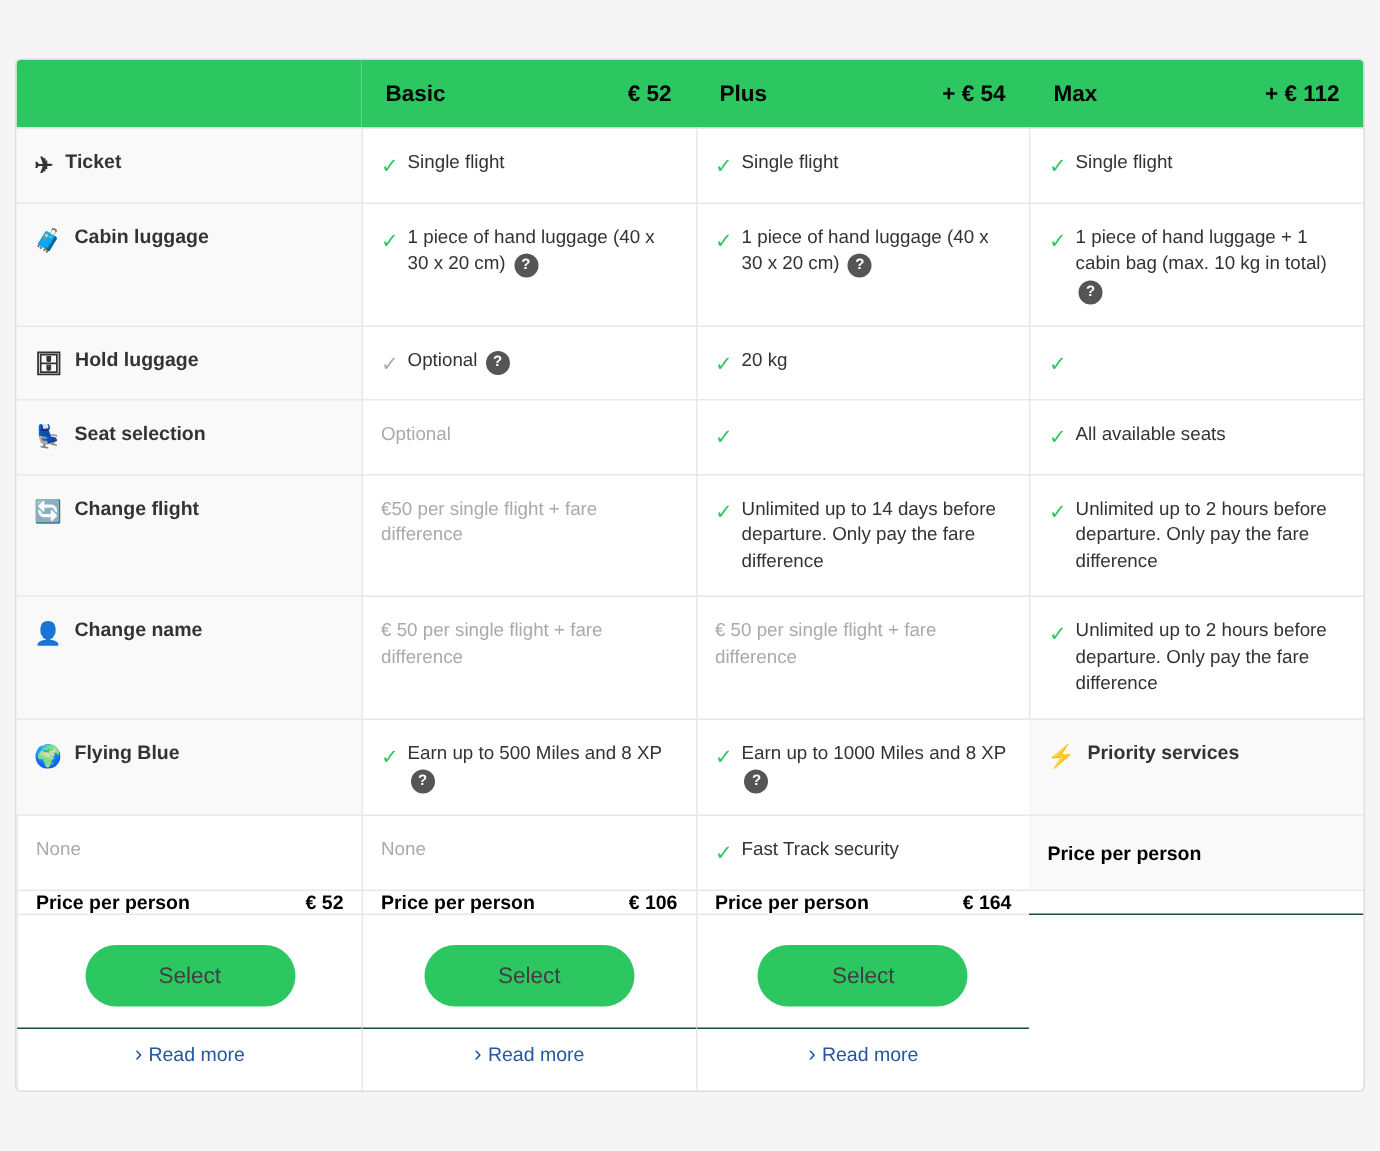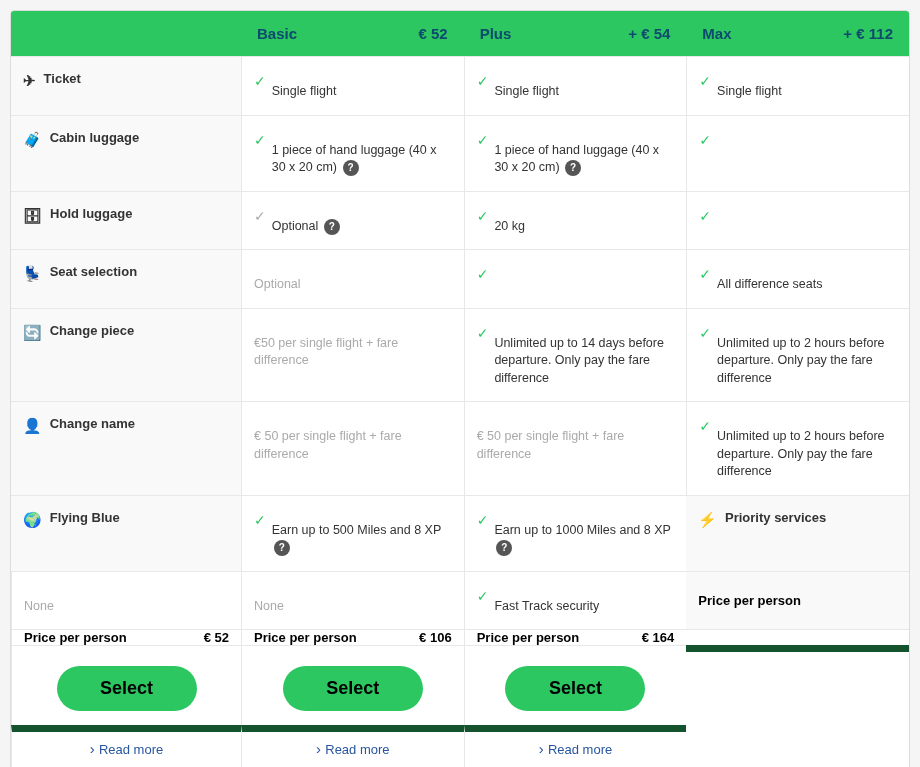--- a/index.html
+++ b/index.html
@@ -20,21 +20,21 @@
       overflow: hidden;
       background: #fff;
     }
     .table-grid {
       display: grid;
       grid-template-columns: 230px 1fr 1fr 1fr;
     }
     
     .header-cell {
       background: #2cc760;
-      color: #0c4a6e;
+      color: #000000;
       font-weight: bold;
       padding: 14px 16px;
       display: flex;
       justify-content: space-between;
       align-items: flex-start;
       gap: 48px;
     }
     .header-cell.label-col {
       background: #2cc760;
     }
@@ -114,32 +114,32 @@
     .price-row-cell.label-col {
       background: #f9f9f9;
     }
     .price-row-cell.value-col {
       border-left: 1px solid #e8e8e8;
     }
     .btn-select {
       display: block;
       margin: 10px auto;
       background: #2cc760;
-      color: #000000;
+      color: #404040;
       border: none;
       border-radius: 25px;
       padding: 12px 36px;
-      font-size: 18px;
-      font-weight: bold;
+      font-size: 15px;
+      font-weight: normal;
       cursor: pointer;
       width: 140px;
       text-align: center;
     }
     .read-more-cell {
-      border-top: 7px solid #14532d;
+      border-top: 1px solid #14532d;
       padding: 8px 12px 16px;
       text-align: center;
       font-size: 13px;
     }
     .read-more-cell.value-col {
       border-left: 1px solid #e8e8e8;
     }
     .read-more-link {
       color: #2755a0;
       text-decoration: none;
@@ -153,21 +153,20 @@
     .select-cell {
       border-top: 1px solid #e8e8e8;
       padding: 10px 12px 4px;
       text-align: center;
     }
     .select-cell.value-col {
       border-left: 1px solid #e8e8e8;
     }
     .value-text {
       flex: 1;
-      margin-top: 12px;
     }
   </style>
 </head>
 <body>
 
 <div class="pricing-table">
   <div class="table-grid">
 
     <div class="header-cell label-col"></div>
     <div class="header-cell">
@@ -207,20 +206,21 @@
     <div class="feature-value-cell">
       <span class="check-icon">✓</span>
       <span class="value-text">1 piece of hand luggage (40 x 30 x 20 cm) <span class="help-icon">?</span></span>
     </div>
     <div class="feature-value-cell">
       <span class="check-icon">✓</span>
       <span class="value-text">1 piece of hand luggage (40 x 30 x 20 cm) <span class="help-icon">?</span></span>
     </div>
     <div class="feature-value-cell">
       <span class="check-icon">✓</span>
+      <span class="value-text">1 piece of hand luggage + 1 cabin bag (max. 10 kg in total) <span class="help-icon">?</span></span>
     </div>
 
     <div class="feature-label-cell">
       <span class="feature-icon">🗄</span>
       <span>Hold luggage</span>
     </div>
     <div class="feature-value-cell">
       <span class="check-icon light">✓</span>
       <span class="value-text">Optional <span class="help-icon">?</span></span>
     </div>
@@ -237,26 +237,26 @@
       <span>Seat selection</span>
     </div>
     <div class="feature-value-cell">
       <span class="value-text text-muted">Optional</span>
     </div>
     <div class="feature-value-cell">
       <span class="check-icon">✓</span>
     </div>
     <div class="feature-value-cell">
       <span class="check-icon">✓</span>
-      <span class="value-text">All difference seats</span>
+      <span class="value-text">All available seats</span>
     </div>
 
     <div class="feature-label-cell">
       <span class="feature-icon">🔄</span>
-      <span>Change piece</span>
+      <span>Change flight</span>
     </div>
     <div class="feature-value-cell">
       <span class="value-text text-muted">€50 per single flight + fare difference</span>
     </div>
     <div class="feature-value-cell">
       <span class="check-icon">✓</span>
       <span class="value-text">Unlimited up to 14 days before departure. Only pay the fare difference</span>
     </div>
     <div class="feature-value-cell">
       <span class="check-icon">✓</span>

